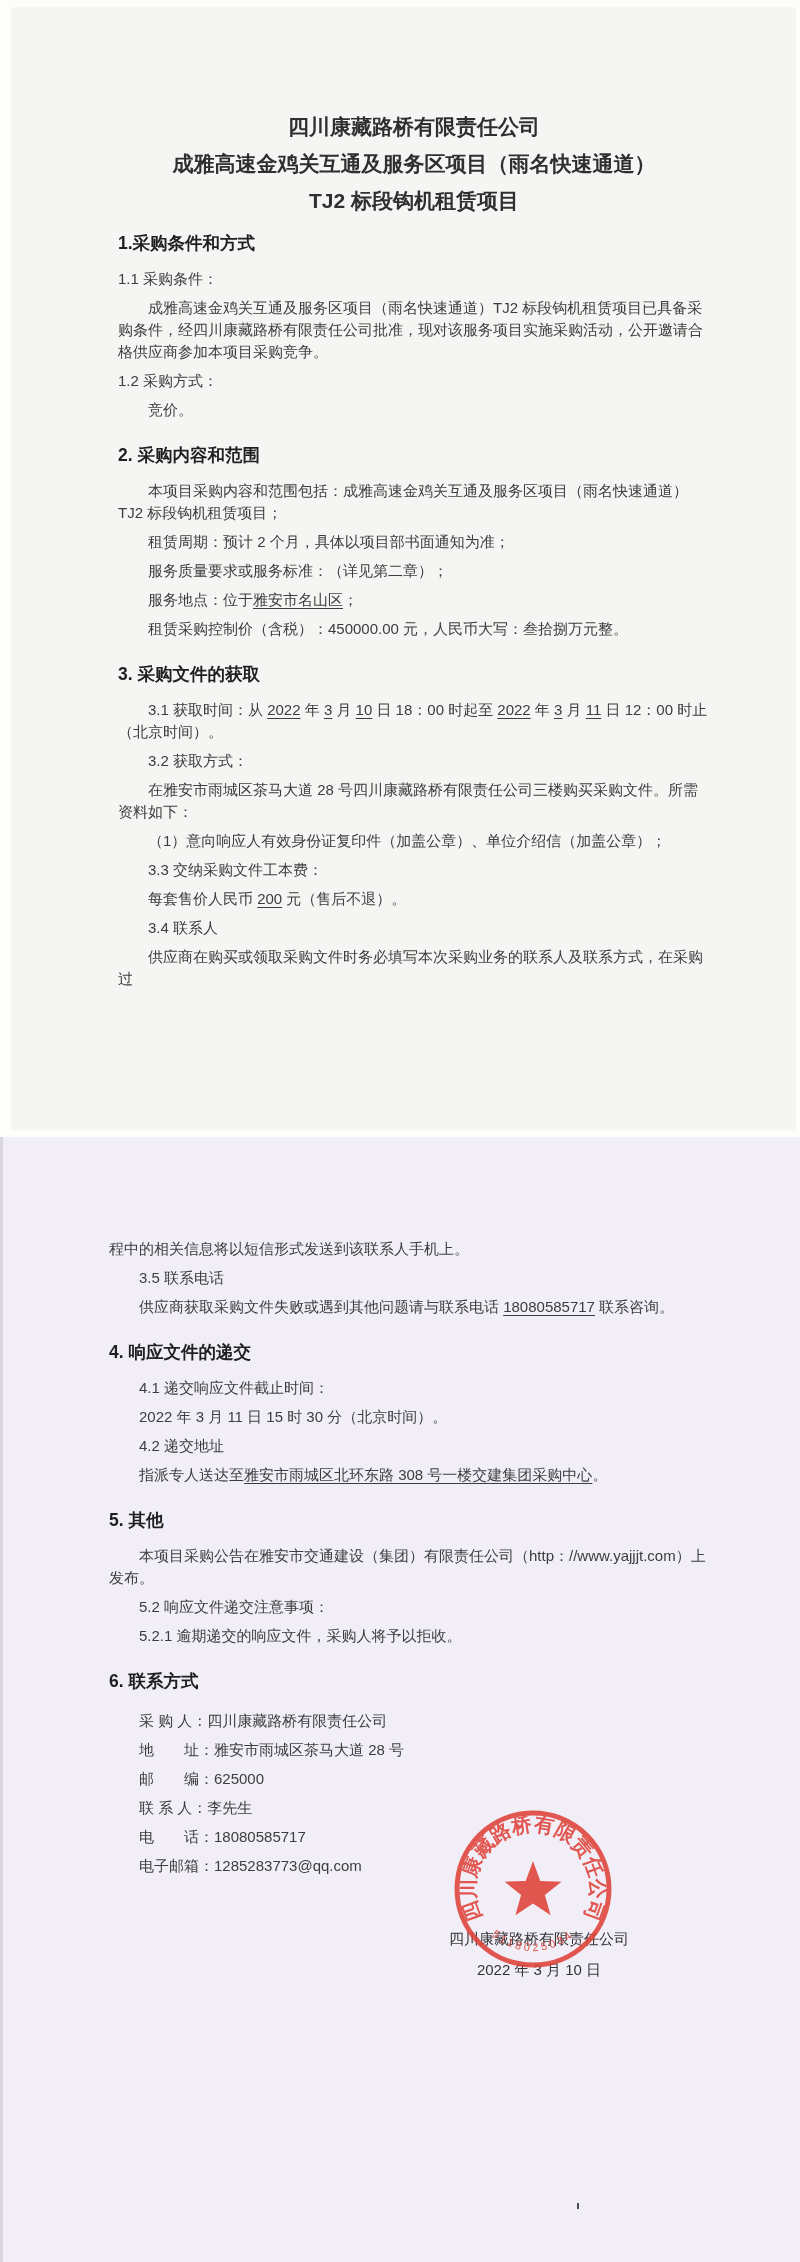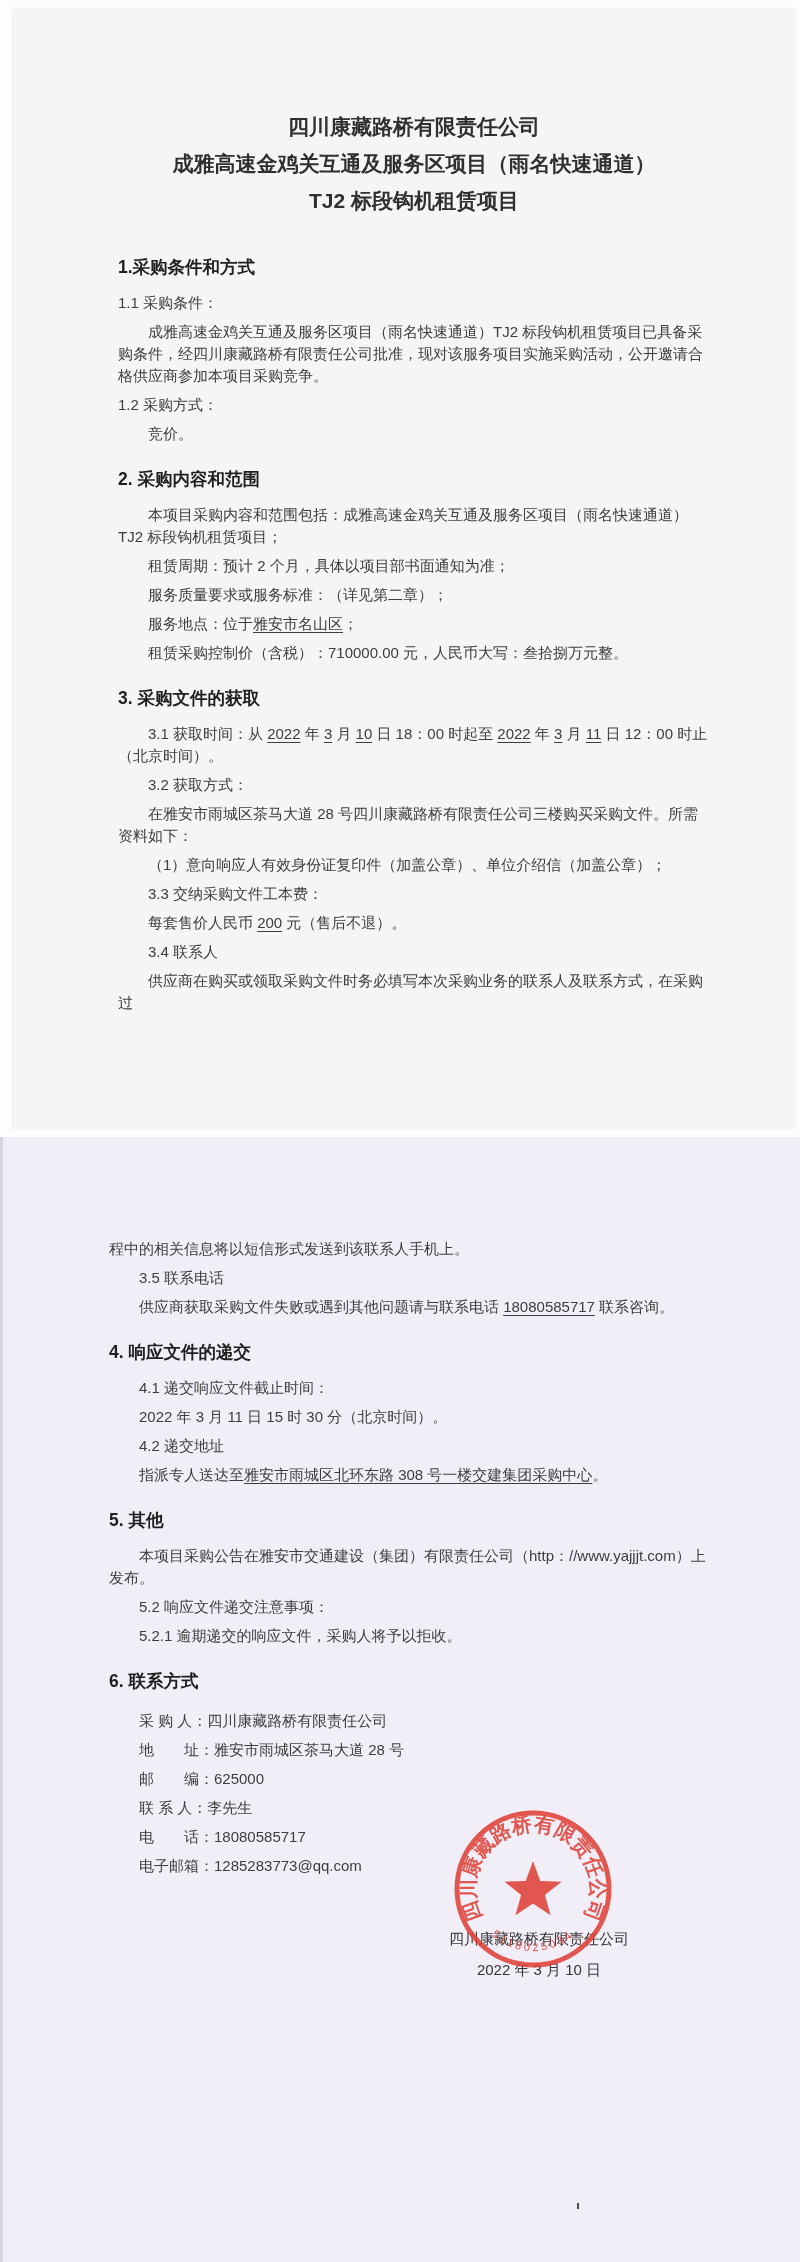--- a/index.html
+++ b/index.html
@@ -29,21 +29,21 @@
     color:#2f2f2f;margin:0;
   }
   .title:last-of-type{}
   .h{
     font-weight:bold;font-size:17.5px;line-height:24px;color:#1f1f1f;
     margin:22px 0 13px 0;
   }
   .ps{text-indent:0;}
   .p{text-indent:2em;}
   .c{text-indent:2em;line-height:29px;margin:0;}
-  .gap-top{margin-top:36px;}
+  .gap-top{margin-top:12px;}
   .u{text-decoration:underline;text-underline-offset:3px;}
   .sig{
     position:absolute;left:440px;top:786px;width:192px;
     text-align:center;font-size:15px;line-height:31px;color:#343434;
   }
   .stamp{
     position:absolute;left:446px;top:667px;width:168px;height:170px;
     opacity:.88;
   }
   .speck{position:absolute;left:574px;top:1066px;width:2px;height:6px;background:#4a4a55;}
@@ -58,21 +58,21 @@
     <div class="blk h gap-top"><span>1.采购条件和方式</span></div>
     <div class="blk ps"><span>1.1 采购条件：</span></div>
     <div class="blk p"><span>成雅高速金鸡关互通及服务区项目（雨名快速通道）TJ2 标段钩机租赁项目已具备采购条件，经四川康藏路桥有限责任公司批准，现对该服务项目实施采购活动，公开邀请合格供应商参加本项目采购竞争。</span></div>
     <div class="blk ps"><span>1.2 采购方式：</span></div>
     <div class="blk p"><span>竞价。</span></div>
     <div class="blk h"><span>2. 采购内容和范围</span></div>
     <div class="blk p"><span>本项目采购内容和范围包括：成雅高速金鸡关互通及服务区项目（雨名快速通道）TJ2 标段钩机租赁项目；</span></div>
     <div class="blk p"><span>租赁周期：预计 2 个月，具体以项目部书面通知为准；</span></div>
     <div class="blk p"><span>服务质量要求或服务标准：（详见第二章）；</span></div>
     <div class="blk p"><span>服务地点：位于</span><span class="u">雅安市名山区</span><span>；</span></div>
-    <div class="blk p"><span>租赁采购控制价（含税）：710000.00 元，人民币大写：叁拾捌万元整。</span></div>
+    <div class="blk p"><span>租赁采购控制价（含税）：450000.00 元，人民币大写：叁拾捌万元整。</span></div>
     <div class="blk h"><span>3. 采购文件的获取</span></div>
     <div class="blk p"><span>3.1 获取时间：从 </span><span class="u">2022</span><span> 年 </span><span class="u">3</span><span> 月 </span><span class="u">10</span><span> 日 18：00 时起至 </span><span class="u">2022</span><span> 年 </span><span class="u">3</span><span> 月 </span><span class="u">11</span><span> 日 12：00 时止（北京时间）。</span></div>
     <div class="blk p"><span>3.2 获取方式：</span></div>
     <div class="blk p"><span>在雅安市雨城区茶马大道 28 号四川康藏路桥有限责任公司三楼购买采购文件。所需资料如下：</span></div>
     <div class="blk p"><span>（1）意向响应人有效身份证复印件（加盖公章）、单位介绍信（加盖公章）；</span></div>
     <div class="blk p"><span>3.3 交纳采购文件工本费：</span></div>
     <div class="blk p"><span>每套售价人民币 </span><span class="u">200</span><span> 元（售后不退）。</span></div>
     <div class="blk p"><span>3.4 联系人</span></div>
     <div class="blk p"><span>供应商在购买或领取采购文件时务必填写本次采购业务的联系人及联系方式，在采购过</span></div>
   </div>

